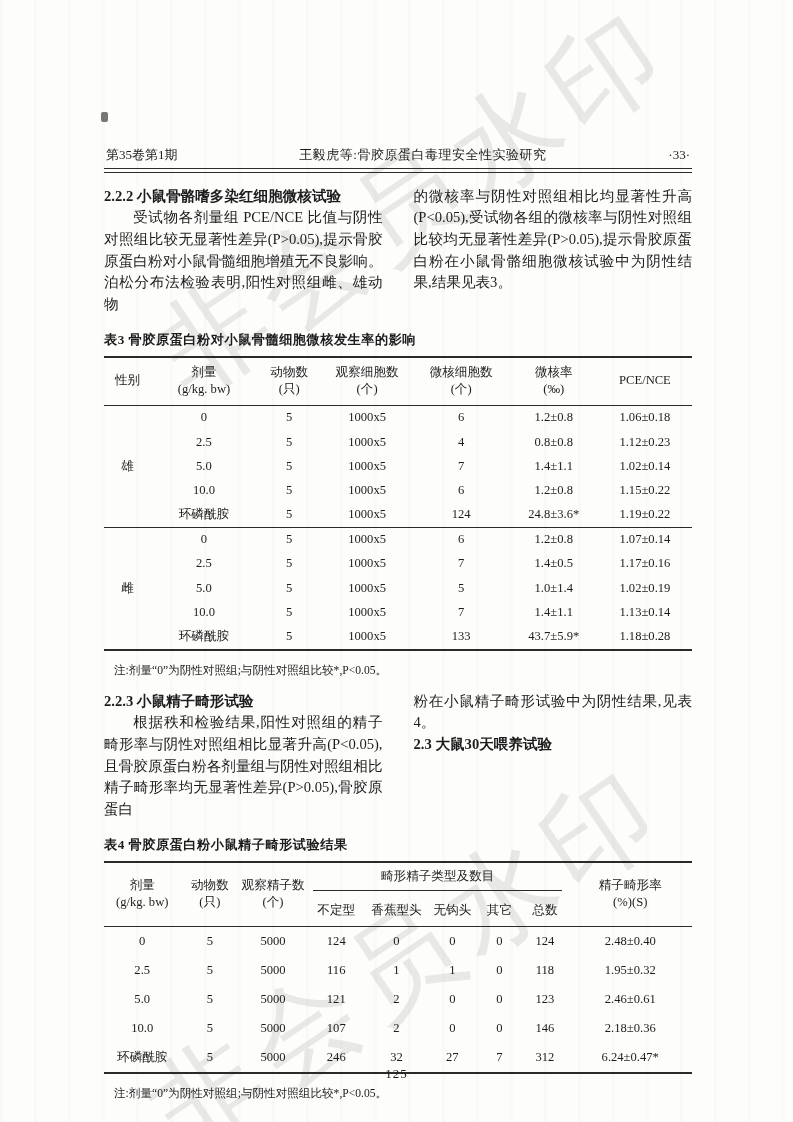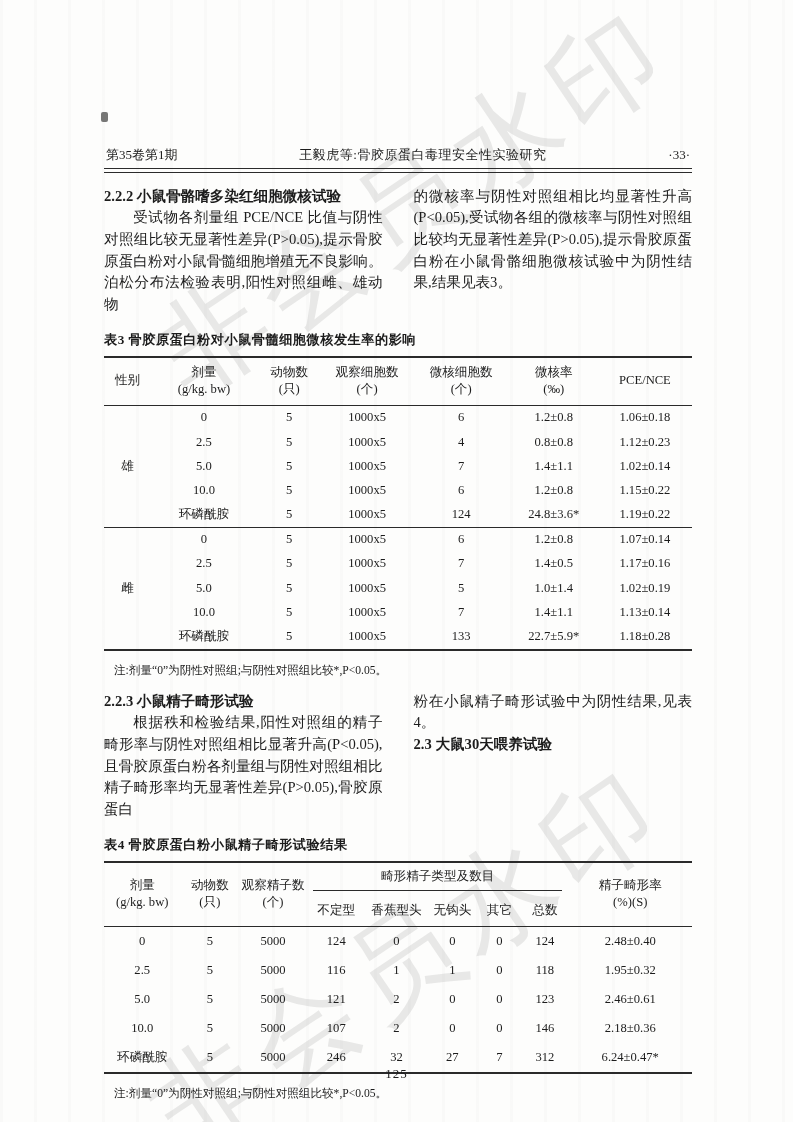--- a/index.html
+++ b/index.html
@@ -209,21 +209,21 @@
             <td>1000x5</td>
             <td>7</td>
             <td>1.4±1.1</td>
             <td>1.13±0.14</td>
           </tr>
           <tr>
             <td>环磷酰胺</td>
             <td>5</td>
             <td>1000x5</td>
             <td>133</td>
-            <td>22.7±5.9*</td>
+            <td>43.7±5.9*</td>
             <td>1.18±0.28</td>
           </tr>
         </tbody>
       </table>
       <div class="tbl-note">注:剂量“0”为阴性对照组;与阴性对照组比较*,P&lt;0.05。</div>
     </div>
 
     <div class="two-col" style="">
       <div class="col">
         <p class="sec-heading">2.2.3  小鼠精子畸形试验</p>

